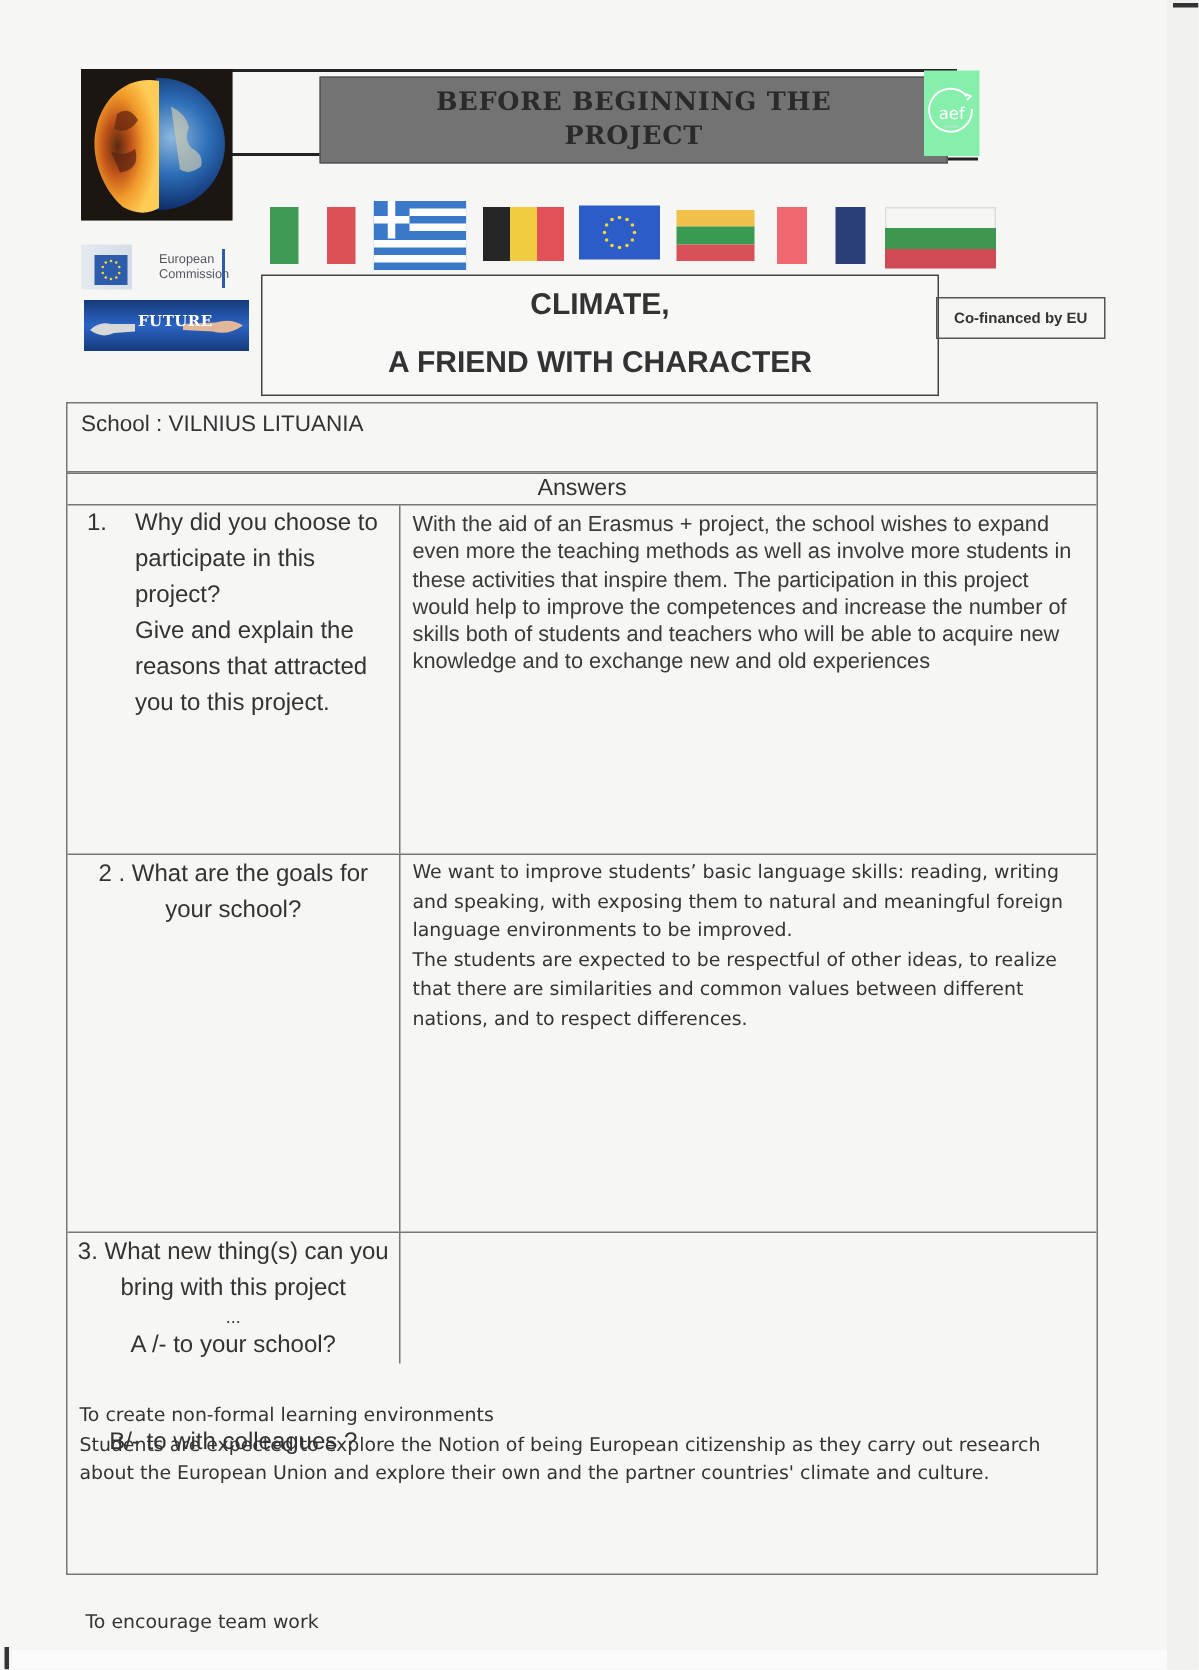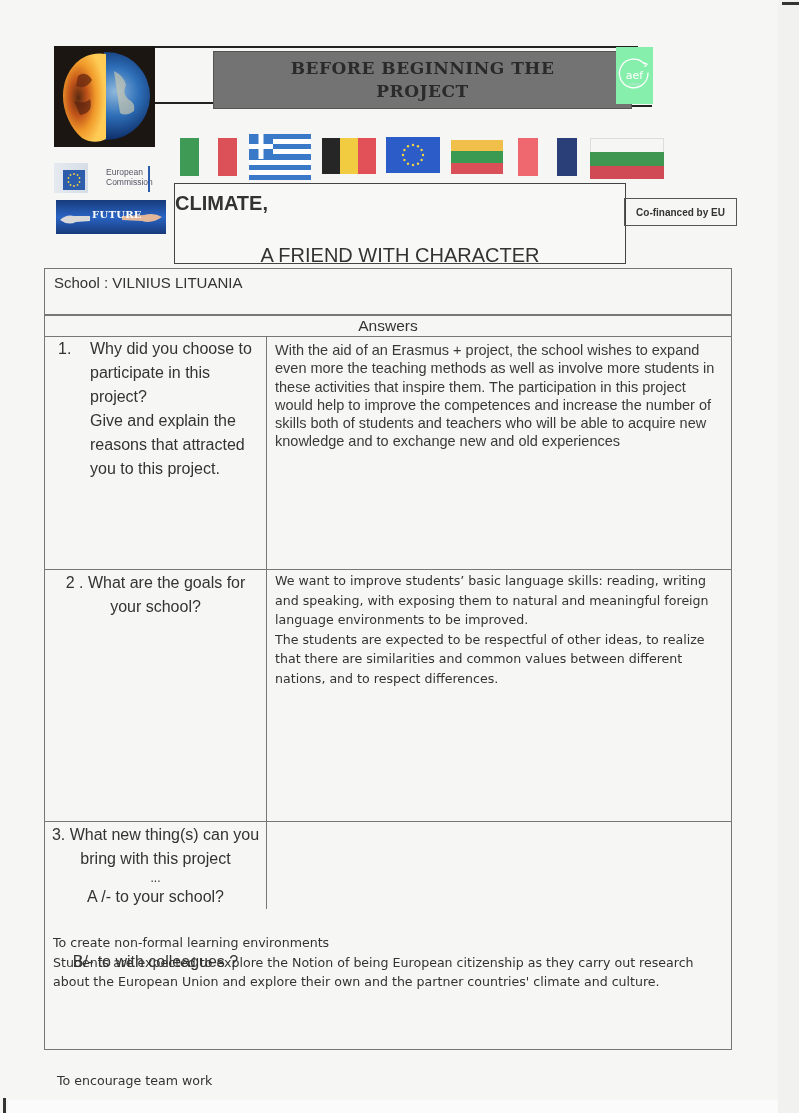--- a/index.html
+++ b/index.html
@@ -69,26 +69,26 @@
 
   
   .flag { position: absolute; }
 
   
   .climate-box {
     left: 174px; top: 183px; width: 450px; height: 79px;
     border: 1px solid #444; background: #f8f8f6;
   }
   .climate-1 {
-    position: absolute; left: 0; right: 0; top: 8px; 
+    position: absolute; left: 0; right: 0; top: 8px; text-align: center;
     font-weight: bold; font-size: 20px; color: #333;
   }
   .climate-2 {
-    position: absolute; left: 0; right: 0; top: 60px; text-align: center;
-    font-weight: normal; font-size: 20px; color: #333;
+    position: absolute; left: 0; right: 0; top: 47px; text-align: center;
+    font-weight: bold; font-size: 20px; color: #333;
   }
   .cofin-box {
     left: 624px; top: 198px; width: 111px; height: 26px;
     border: 1px solid #555; display: flex; align-items: center; justify-content: center;
     font-size: 10px; font-weight: bold; color: #333;
   }
 
   
   .school-row {
     left: 44px; top: 268px; width: 686px; height: 46px;

